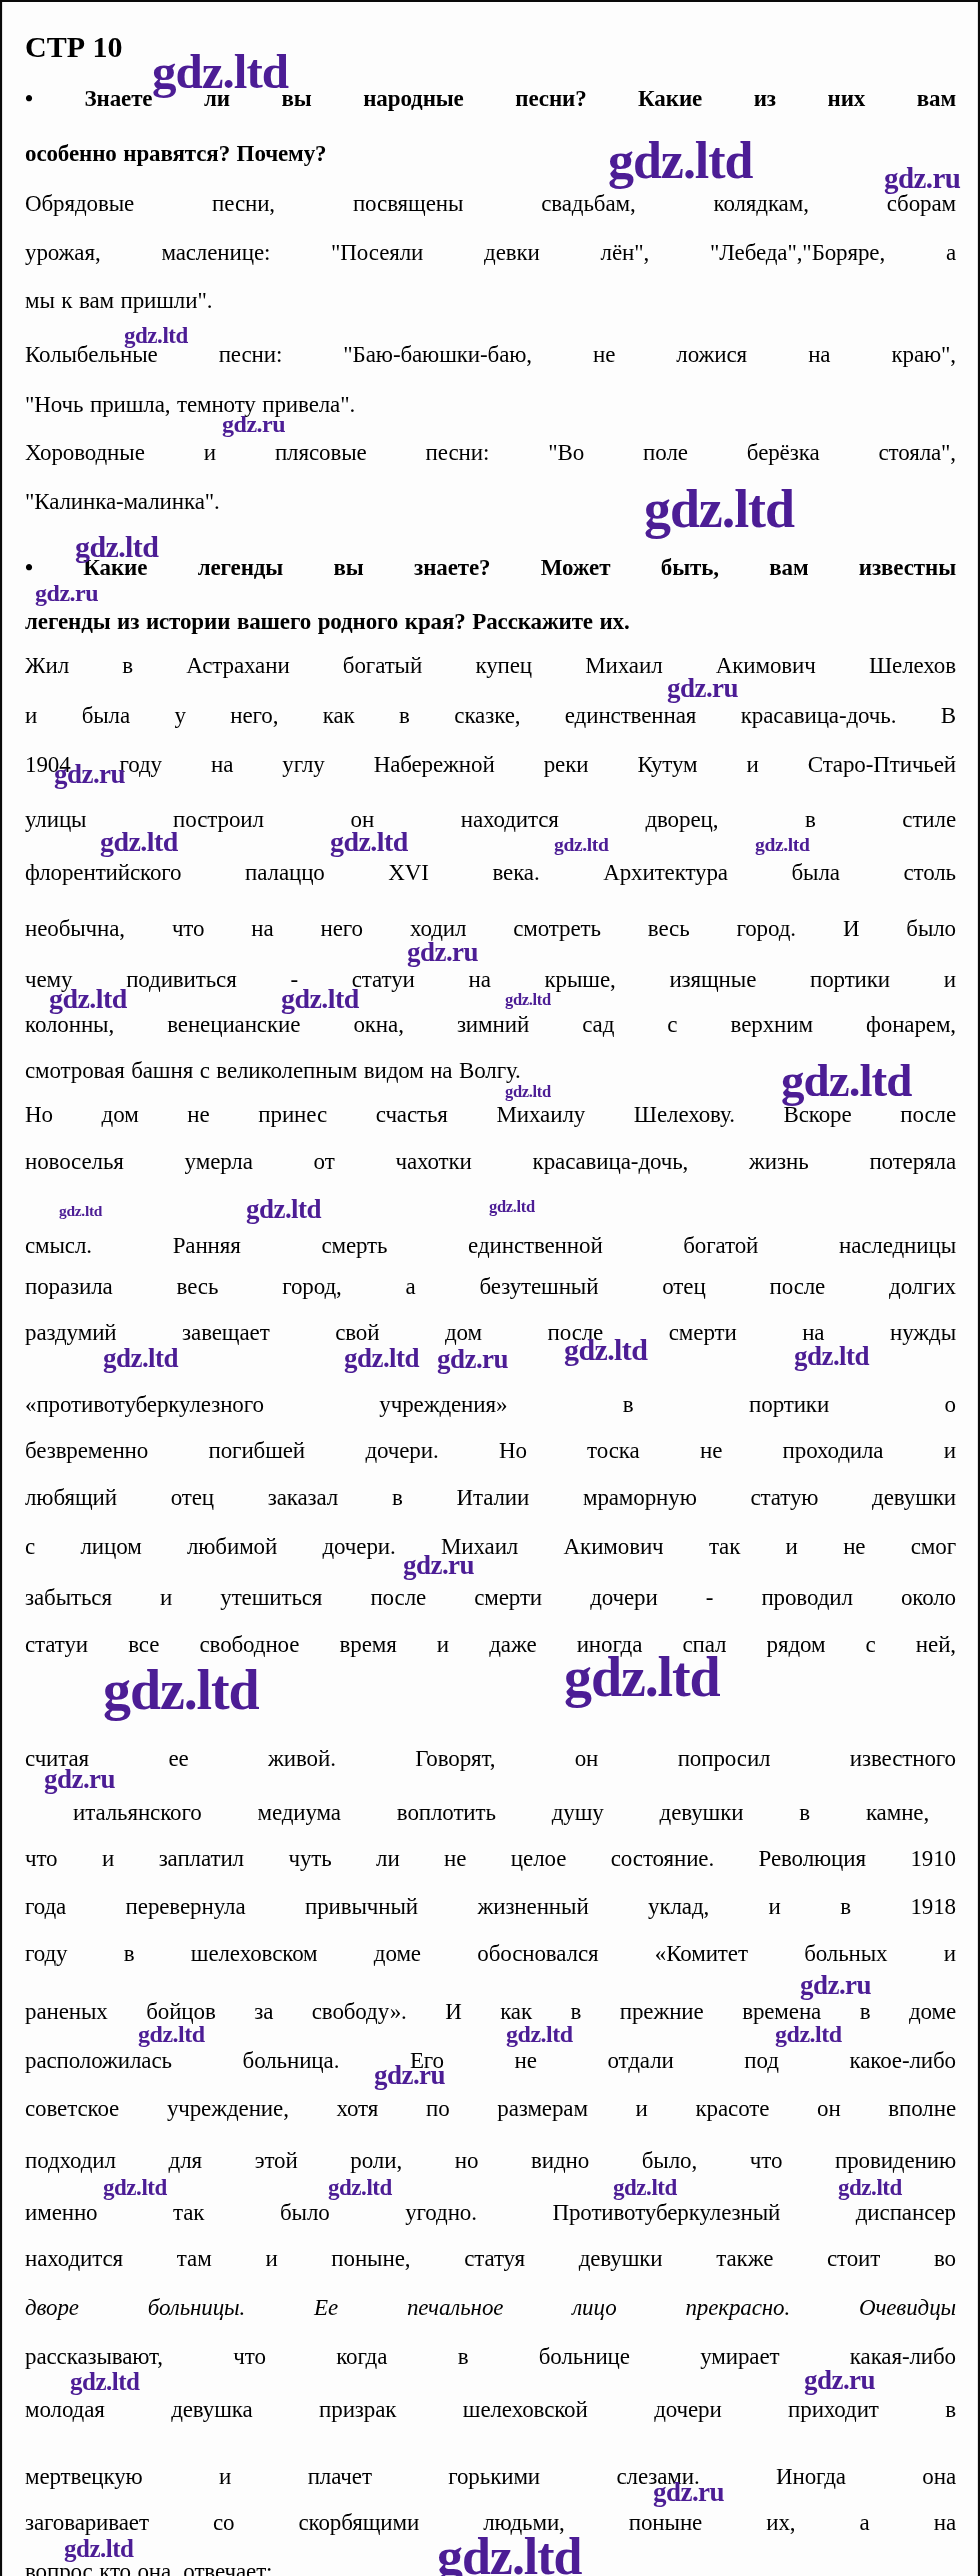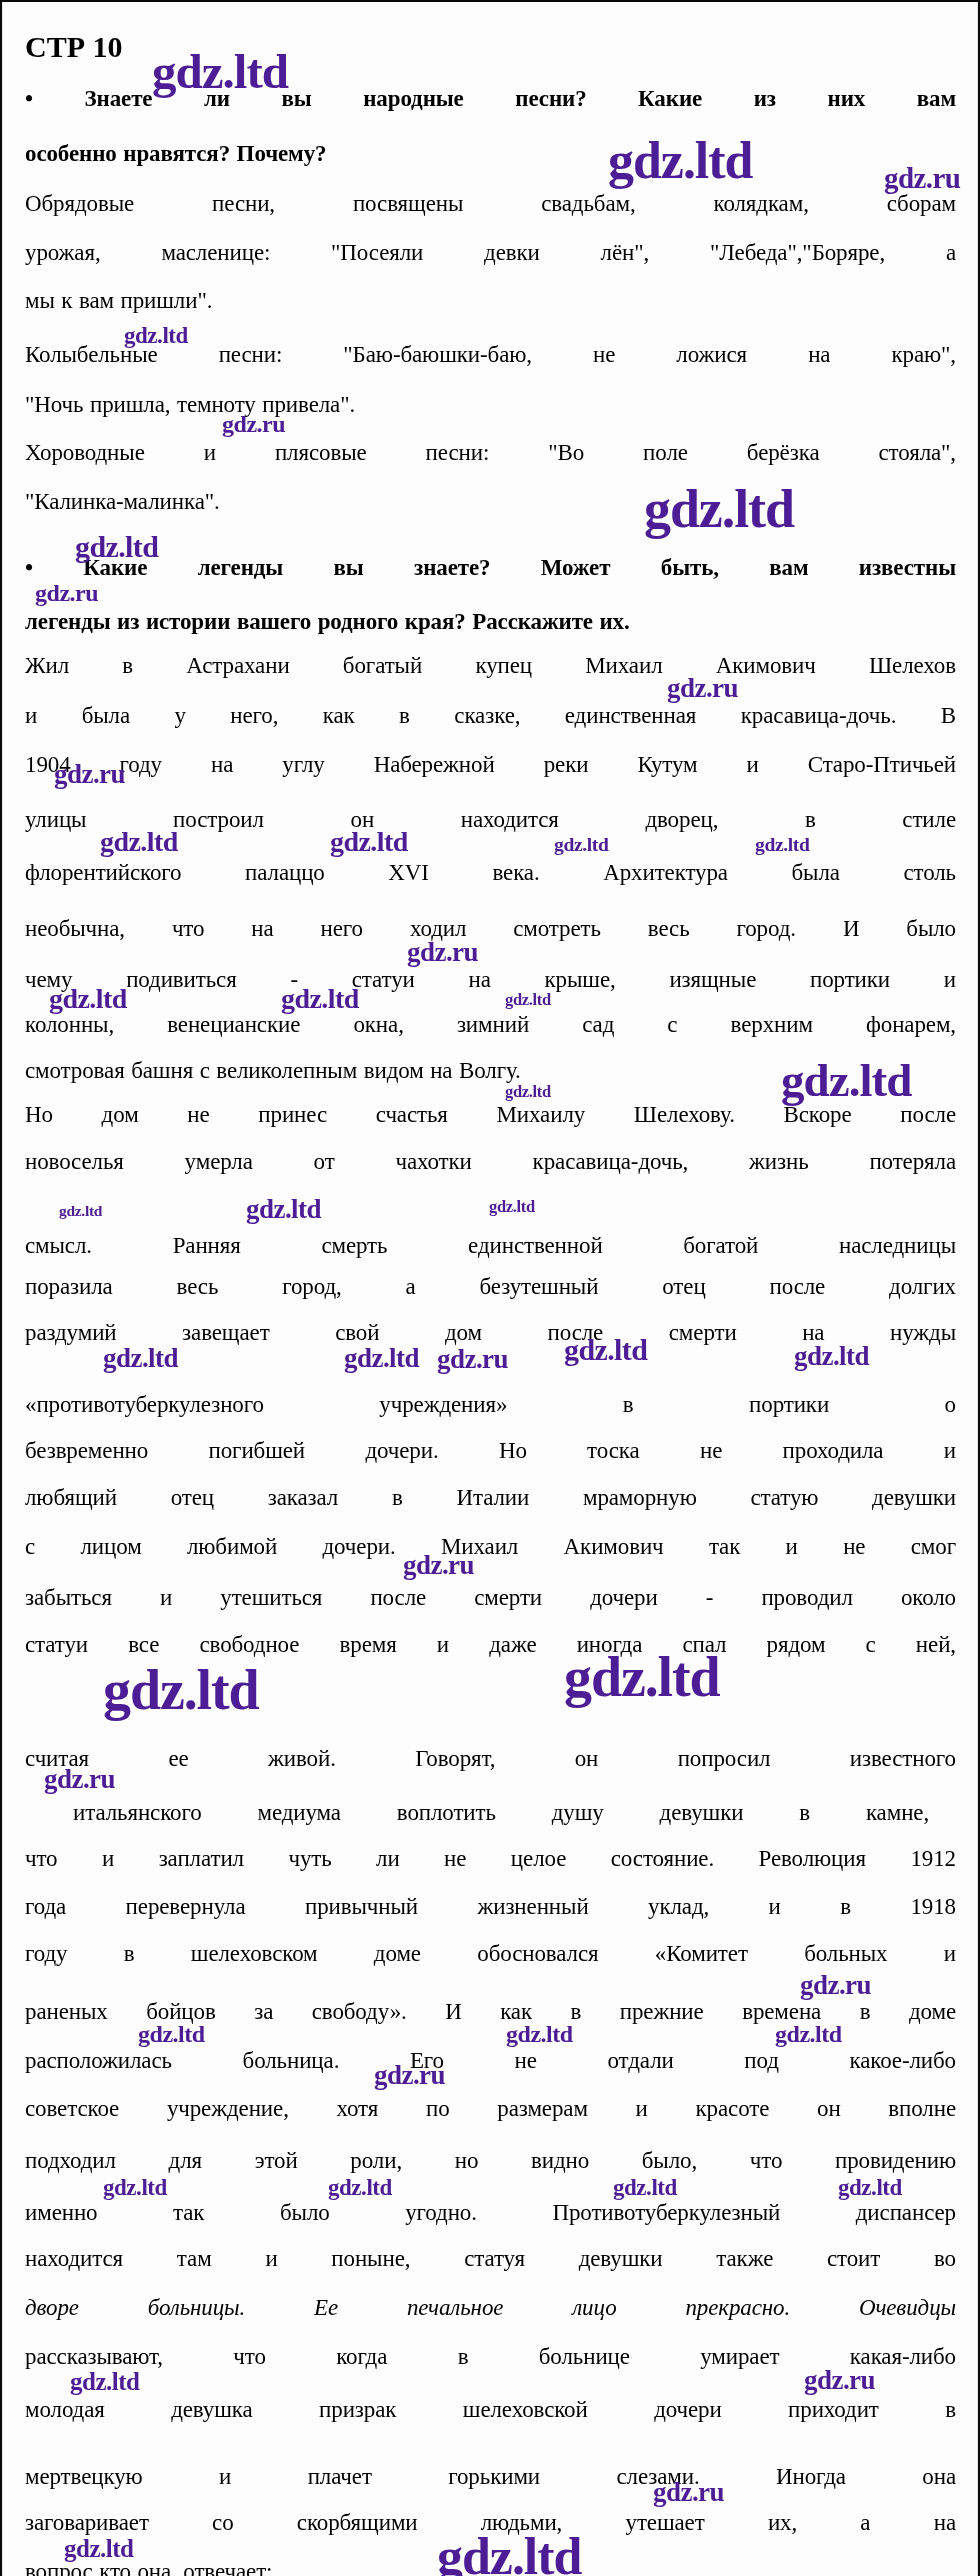--- a/index.html
+++ b/index.html
@@ -76,34 +76,34 @@
       <div class="line" style="top: 1273px;">поразила весь город, а безутешный отец после долгих</div>
       <div class="line" style="top: 1319px;">раздумий завещает свой дом после смерти на нужды</div>
       <div class="line" style="top: 1391px;">«противотуберкулезного учреждения» в портики о</div>
       <div class="line" style="top: 1437px;">безвременно погибшей дочери. Но тоска не проходила и</div>
       <div class="line" style="top: 1484px;">любящий отец заказал в Италии мраморную статую девушки</div>
       <div class="line" style="top: 1533px;">с лицом любимой дочери. Михаил Акимович так и не смог</div>
       <div class="line" style="top: 1584px;">забыться и утешиться после смерти дочери - проводил около</div>
       <div class="line" style="top: 1631px;">статуи все свободное время и даже иногда спал рядом с ней,</div>
       <div class="line" style="top: 1745px;">считая ее живой. Говорят, он попросил известного</div>
       <div class="line" style="top: 1799px; margin-left: 48px;">итальянского медиума воплотить душу девушки в камне, за</div>
-      <div class="line" style="top: 1845px;">что и заплатил чуть ли не целое состояние. Революция 1912</div>
+      <div class="line" style="top: 1845px;">что и заплатил чуть ли не целое состояние. Революция 1910</div>
       <div class="line" style="top: 1893px;">года перевернула привычный жизненный уклад, и в 1918</div>
       <div class="line" style="top: 1940px;">году в шелеховском доме обосновался «Комитет больных и</div>
       <div class="line" style="top: 1998px;">раненых бойцов за свободу». И как в прежние времена в доме</div>
       <div class="line" style="top: 2047px;">расположилась больница. Его не отдали под какое-либо</div>
       <div class="line" style="top: 2095px;">советское учреждение, хотя по размерам и красоте он вполне</div>
       <div class="line" style="top: 2147px;">подходил для этой роли, но видно было, что провидению</div>
       <div class="line" style="top: 2199px;">именно так было угодно. Противотуберкулезный диспансер</div>
       <div class="line" style="top: 2245px;">находится там и поныне, статуя девушки также стоит во</div>
       <div class="line" style="top: 2294px; font-style: italic;">дворе больницы. Ее печальное лицо прекрасно. Очевидцы</div>
       <div class="line" style="top: 2343px;">рассказывают, что когда в больнице умирает какая-либо</div>
       <div class="line" style="top: 2396px;">молодая девушка призрак шелеховской дочери приходит в</div>
       <div class="line" style="top: 2463px;">мертвецкую и плачет горькими слезами. Иногда она</div>
-      <div class="line" style="top: 2509px;">заговаривает со скорбящими людьми, утешает их, а на</div>
+      <div class="line" style="top: 2509px;">заговаривает со скорбящими людьми, поныне их, а на</div>
       <div class="line left" style="top: 2558px;">вопрос кто она, отвечает:</div>
     </div>
 
   <div id="watermark-layer">
 
   <div class="wm" style="left: 152px; top: 47px; font-size: 49px;">gdz.ltd</div>
       <div class="wm" style="left: 608px; top: 135px; font-size: 52px;">gdz.ltd</div>
       <div class="wm" style="left: 884px; top: 164px; font-size: 29px;">gdz.ru</div>
       <div class="wm" style="left: 124px; top: 324px; font-size: 23px;">gdz.ltd</div>
       <div class="wm" style="left: 222px; top: 412px; font-size: 24px;">gdz.ru</div>

